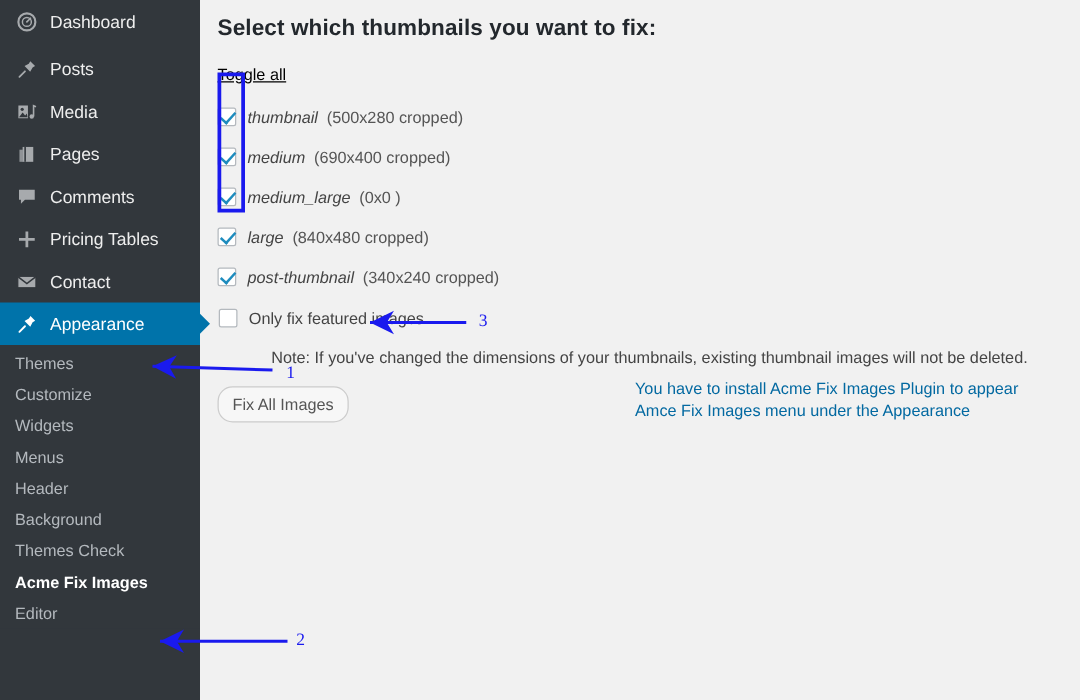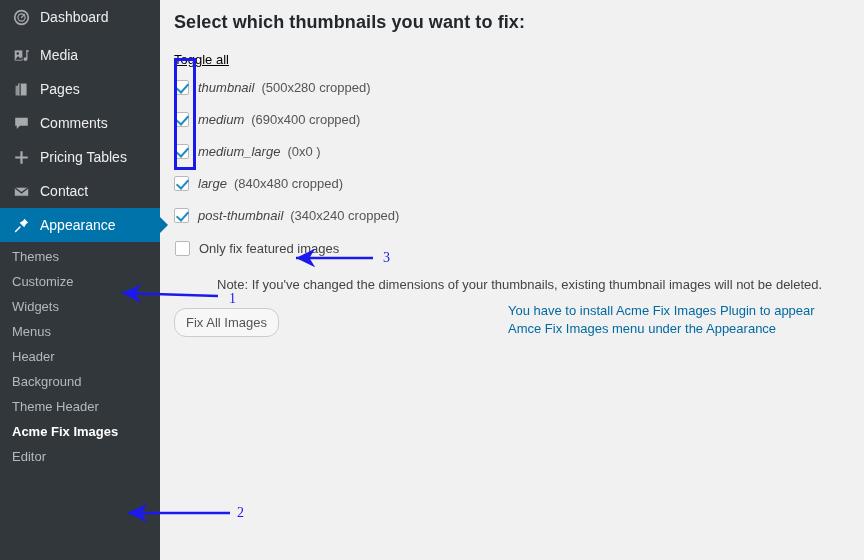--- a/index.html
+++ b/index.html
@@ -88,21 +88,21 @@
     display: inline-block;
     margin-top: 19px;
     font-size: 13px;
     color: #000000;
     text-decoration: underline;
     cursor: pointer;
   }
   .size-list { margin-top: 2px; }
   .size-row {
     display: flex;
-    align-items: flex-start;
+    align-items: flex-end;
     height: 20px;
     margin-top: 12px;
   }
   .cb {
     width: 15px; height: 15px;
     border: 1px solid #b4b9be;
     background: #fff;
     flex: 0 0 15px;
     margin-right: 9px;
     position: relative;
@@ -122,21 +122,21 @@
     font-size: 13px;
     color: #444;
   }
   .size-dims {
     font-size: 13px;
     color: #555;
     margin-left: 7px;
   }
   .featured-row {
     display: flex;
-    align-items: flex-start;
+    align-items: flex-end;
     height: 20px;
     margin-top: 13px;
     margin-left: 1px;
   }
   .featured-label {
     font-size: 13px;
     color: #444;
   }
   #note {
     margin-top: 16px;
@@ -200,20 +200,29 @@
         <svg width="17" height="17" viewBox="0 0 20 20">
             <circle cx="10" cy="10" r="8" fill="none" stroke="#a7aaad" stroke-width="2"></circle>
             <circle cx="10" cy="10" r="4.2" fill="none" stroke="#a7aaad" stroke-width="1.4"></circle>
             <path d="M10 10 L13.4 6.6" stroke="#a7aaad" stroke-width="1.6" stroke-linecap="round"></path>
           </svg>
       </span>
       <span>Dashboard</span>
     </div>
     <div class="menu-spacer"></div>
 
+    <div class="menu-item">
+      <span class="mi-icon">
+        <svg width="17" height="17" viewBox="0 0 20 20">
+            <path d="M13.2 2.3 L17.7 6.8 L15.4 8.2 L13.1 12.2 L7.8 6.9 L11.8 4.6 Z" fill="#a7aaad"></path>
+            <path d="M8.2 11.8 L3 17" stroke="#a7aaad" stroke-width="1.7" stroke-linecap="round"></path>
+          </svg>
+      </span>
+      <span>Posts</span>
+    </div>
 
     <div class="menu-item">
       <span class="mi-icon">
         <svg width="17" height="17" viewBox="0 0 20 20">
             <path d="M2 4 h9 v12 h-9 z" fill="#a7aaad"></path>
             <circle cx="5.6" cy="7.6" r="1.5" fill="#32373c"></circle>
             <path d="M2.6 15 L6 10.6 L8.4 13.4 L10 11.6 L10.6 15 Z" fill="#32373c"></path>
             <circle cx="14.6" cy="14.3" r="2.1" fill="#a7aaad"></circle>
             <path d="M16.3 14.3 V4.2 L18.6 5.1" stroke="#a7aaad" stroke-width="1.5" fill="none"></path>
           </svg>
@@ -283,21 +292,21 @@
       <div class="submenu-item">
           <span>Menus</span>
         </div>
       <div class="submenu-item">
           <span>Header</span>
         </div>
       <div class="submenu-item">
           <span>Background</span>
         </div>
       <div class="submenu-item">
-          <span>Theme Header</span>
+          <span>Themes Check</span>
         </div>
       <div class="submenu-item current">
           <span>Acme Fix Images</span>
         </div>
       <div class="submenu-item">
           <span>Editor</span>
         </div>
     </div>
   </div>
 

